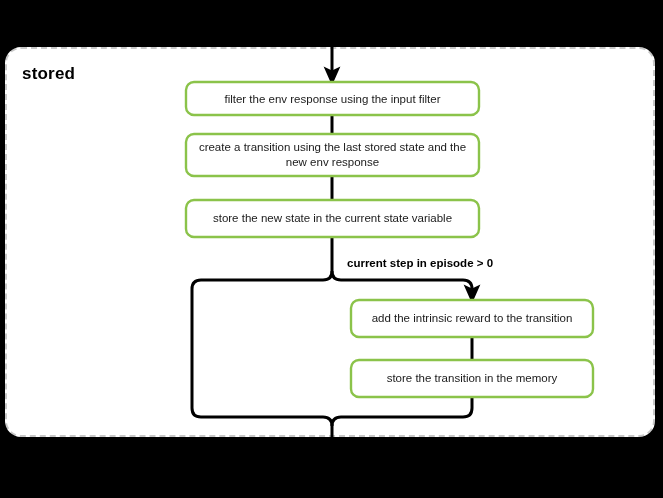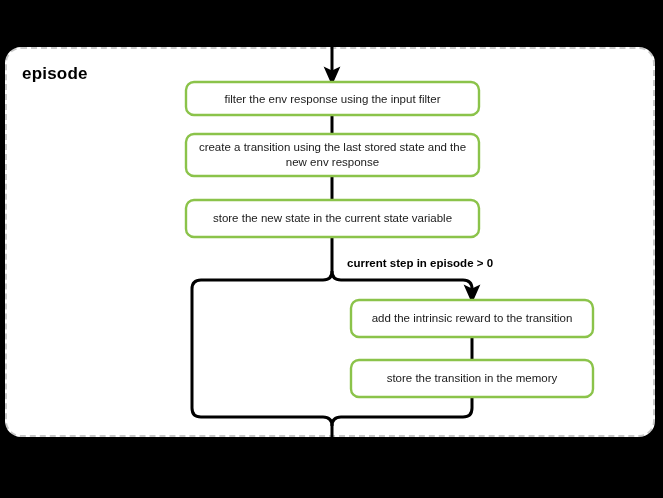--- a/index.html
+++ b/index.html
@@ -70,21 +70,21 @@
     dominant-baseline: middle;
   }
 </style>
 </head>
 <body>
 
 <div id="canvas">
 
   <div id="panel"></div>
 
-  <div id="panel-title">episode</div>
+  <div id="panel-title">stored</div>
 
   <svg id="flow" viewBox="0 0 663 498" xmlns="http://www.w3.org/2000/svg">
 
     <defs>
       <marker id="arrowhead" markerWidth="7" markerHeight="7" refX="3.2" refY="3.2" orient="auto" markerUnits="strokeWidth">
         <path d="M0,0.4 L6.4,3.2 L0,6.0 L1.4,3.2 Z" fill="#000000"></path>
       </marker>
     </defs>
 
     <g>

